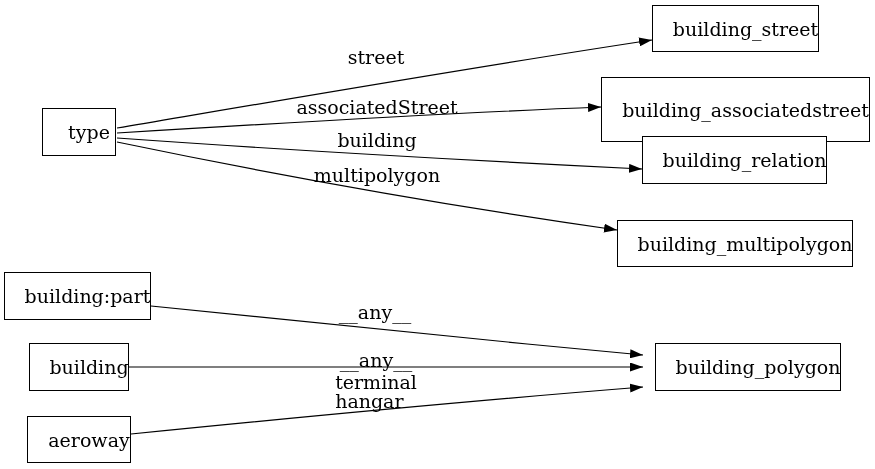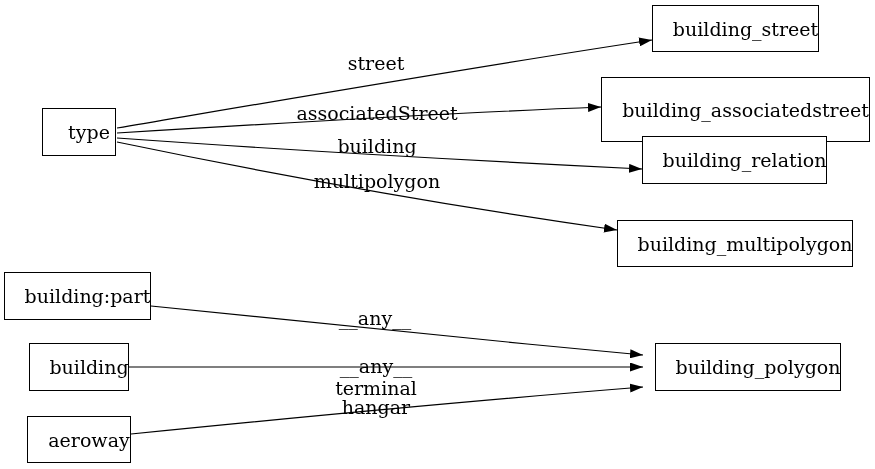--- a/index.html
+++ b/index.html
@@ -33,22 +33,21 @@
     white-space: nowrap;
     padding-left: 20px;
   }
   .edge-label {
     position: absolute;
     transform: translate(-50%, -50%);
     font-size: 19px;
     line-height: 19px;
     color: #000000;
     white-space: pre-line;
-    text-align: center;
-    margin-top: 6px;
+    text-align: left;
   }
 </style>
 </head>
 <body>
 
 <div id="canvas">
   <svg id="edges-svg" width="875" height="469" xmlns="http://www.w3.org/2000/svg">
     <defs>
       <marker id="arrowhead" markerUnits="userSpaceOnUse" markerWidth="14" markerHeight="9" refX="13" refY="4.5" orient="auto">
         <polygon points="0,0 13,4.5 0,9" fill="#000000"></polygon>

